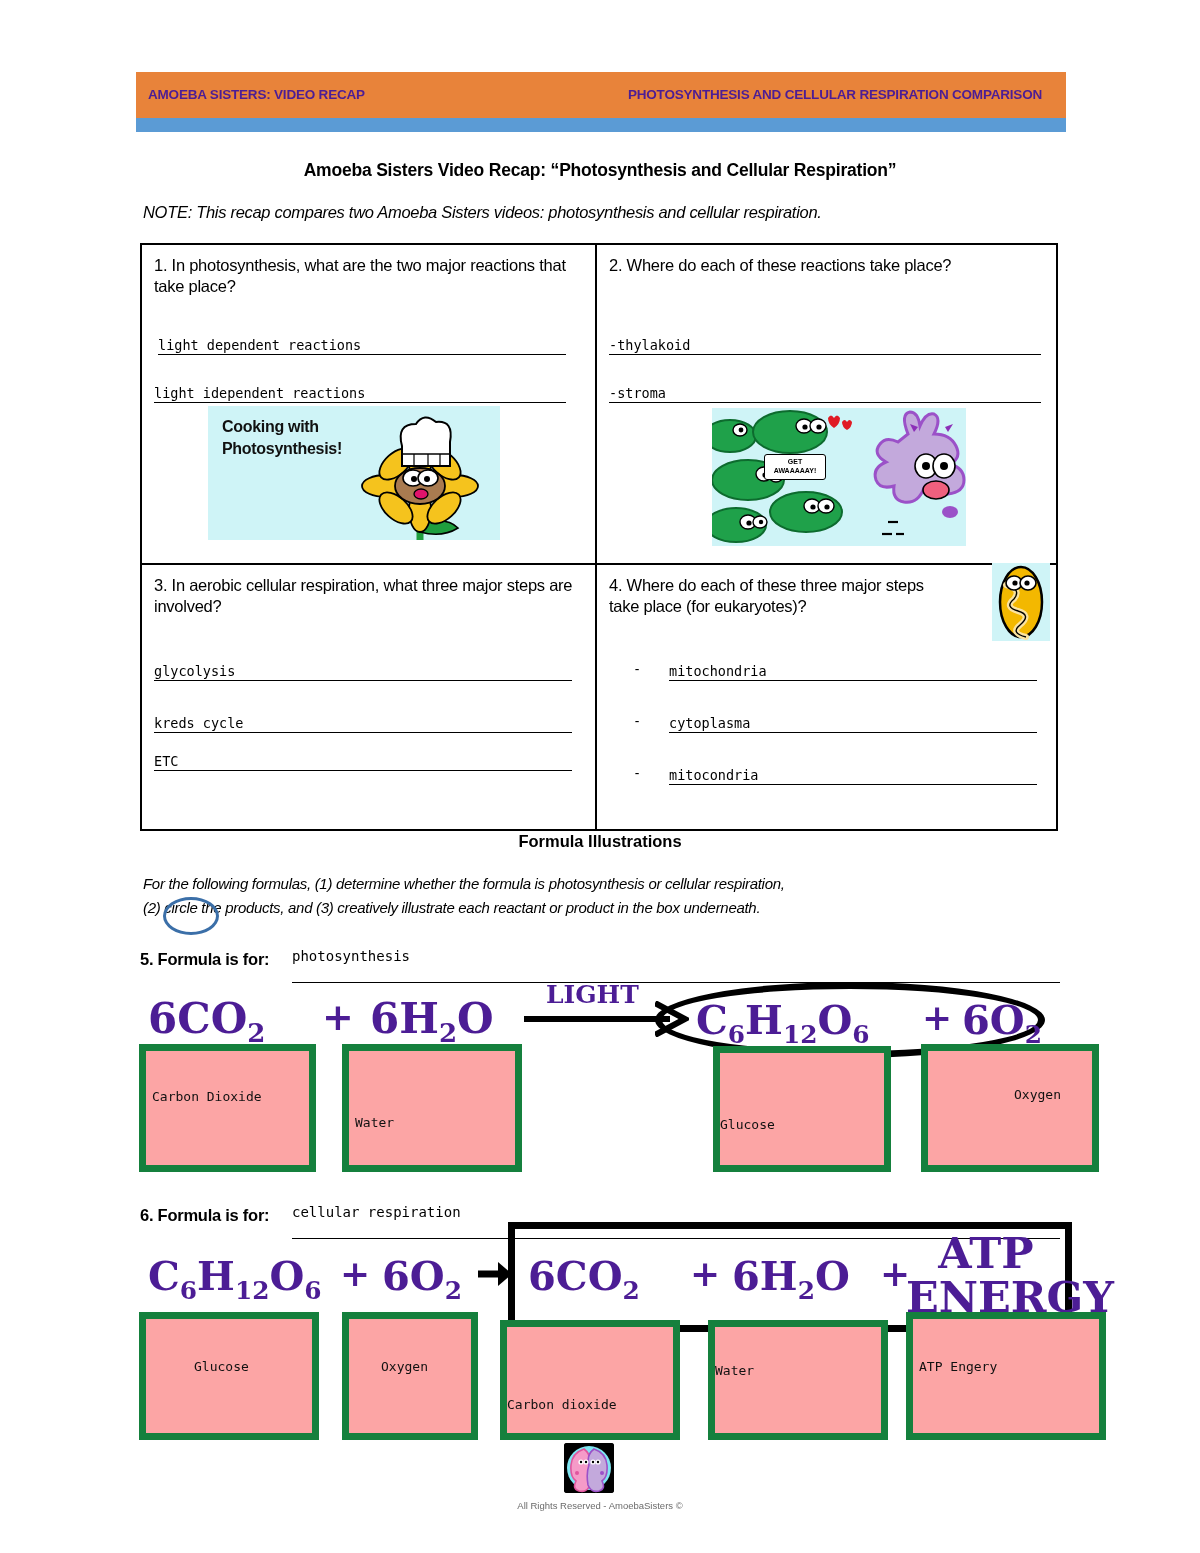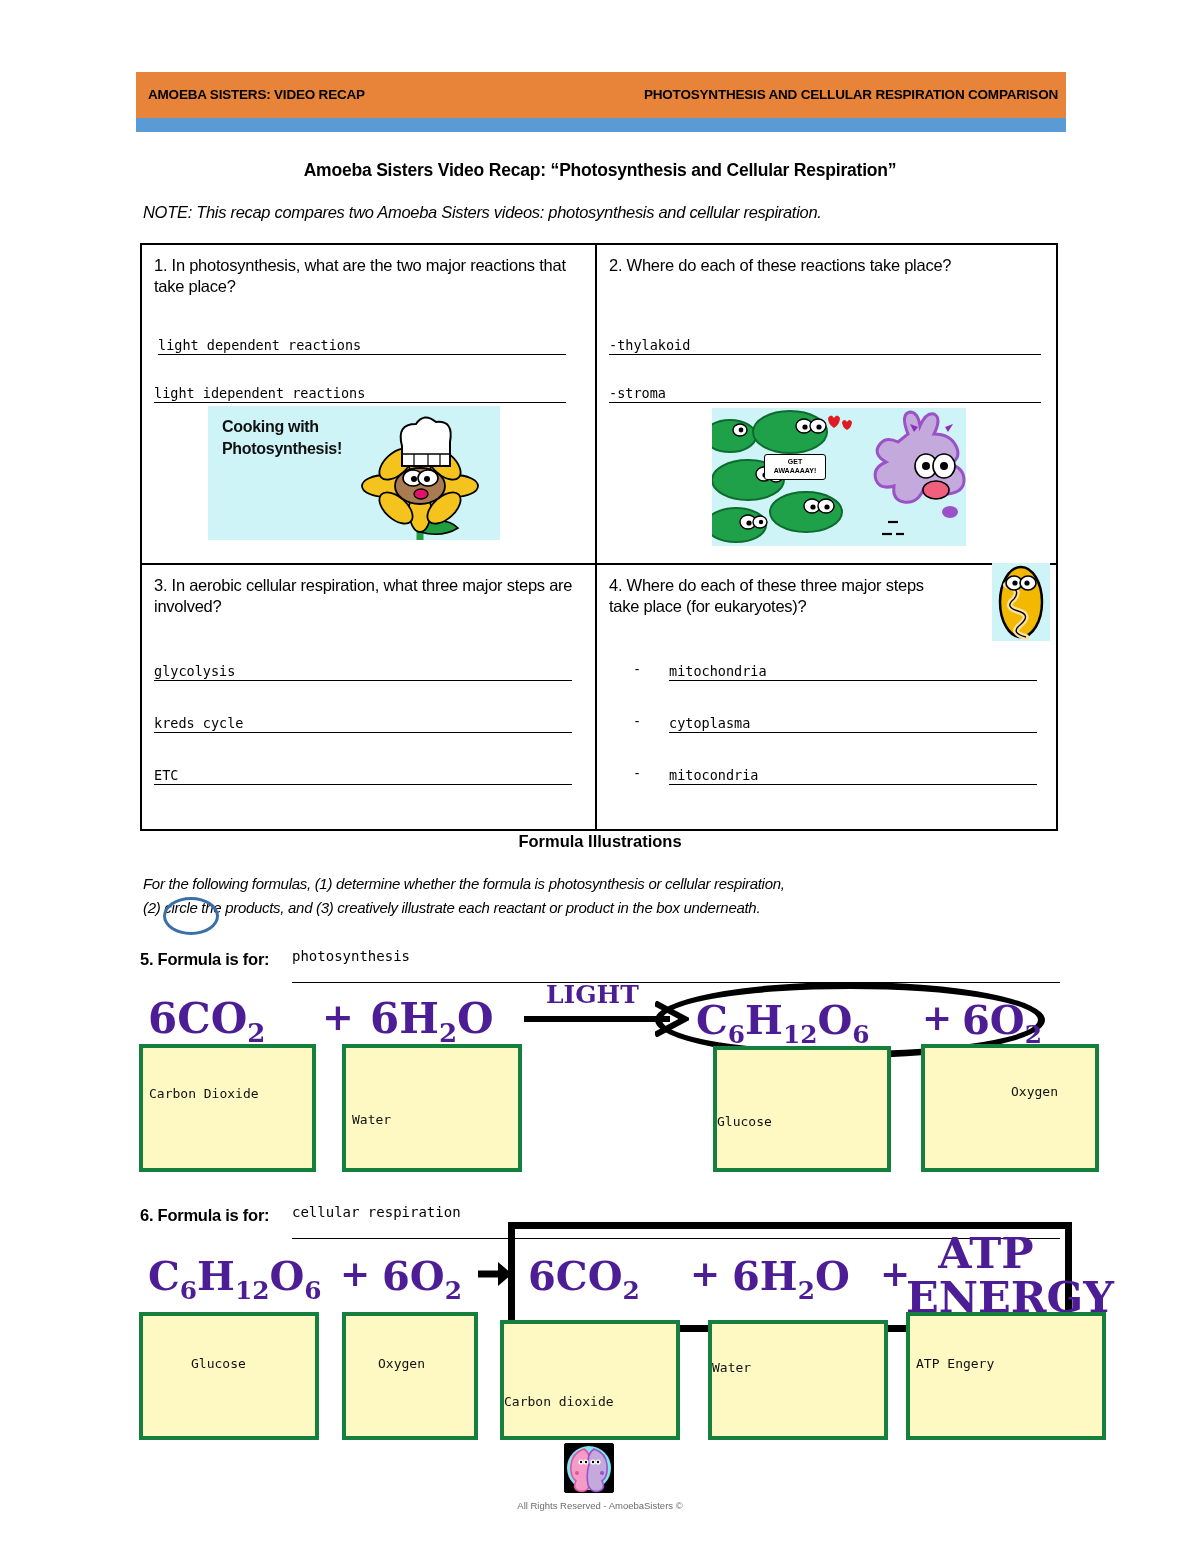--- a/index.html
+++ b/index.html
@@ -15,27 +15,27 @@
   }
 
   .page { position: relative; width: 1200px; height: 1553px; }
 
   
   .hdr-wrap { position: absolute; left: 136px; top: 72px; width: 930px; }
   .hdr-orange {
     background: #E8833A;
     height: 46px;
     position: relative;
-    color: #000000;
+    color: #4c1d95;
     font-weight: bold;
     font-size: 13.5px;
     letter-spacing: -0.2px;
   }
   .hdr-left { position: absolute; left: 12px; top: 15px; }
-  .hdr-right { position: absolute; right: 8px; top: 15px; }
+  .hdr-right { position: absolute; right: 24px; top: 15px; }
   .hdr-blue { background: #5B9BD5; height: 14px; }
 
   
   .doc-title {
     position: absolute; left: 0; top: 160px; width: 1200px;
     text-align: center; font-weight: bold; font-size: 17.5px;
     letter-spacing: -0.2px;
   }
   .doc-note {
     position: absolute; left: 143px; top: 203px; width: 920px;
@@ -122,21 +122,21 @@
   }
   .formula sub { font-size: 0.62em; }
 
   .ell {
     position: absolute; border: 7px solid #000; border-radius: 50%;
   }
   .rect-mark { position: absolute; border: 7px solid #000; }
   .arrow-line { position: absolute; background: #000; }
 
   .ibox {
-    position: absolute; border: 4px solid #15803d; background: #fef9c3;
+    position: absolute; border: 7px solid #15803d; background: #fca5a5;
   }
   .ibox span {
     position: absolute;
     font-family: "DejaVu Sans Mono", monospace;
     font-size: 13px; color: #111; white-space: nowrap;
   }
 
   
   .logo {
     position: absolute; left: 564px; top: 1443px;
@@ -180,21 +180,21 @@
         <div class="ansline" style="left:12px; top:140px; width:432px;">-stroma</div>
       </div>
     </div>
 
     <div class="row r2">
 
       <div class="cell left">
         <div class="qtext">3. In aerobic cellular respiration, what three major steps are involved?</div>
         <div class="ansline" style="left:12px; top:98px; width:418px;">glycolysis</div>
         <div class="ansline" style="left:12px; top:150px; width:418px;">kreds cycle</div>
-        <div class="ansline" style="left:12px; top:202px; width:418px;">ETC</div>
+        <div class="ansline" style="left:12px; top:188px; width:418px;">ETC</div>
       </div>
 
       <div class="cell right">
         <div class="qtext" style="width:340px;">4. Where do each of these three major steps take place (for eukaryotes)?</div>
 
         <div class="dash" style="left:36px; top:96px;">-</div>
         <div class="ansline" style="left:72px; top:98px; width:368px;">mitochondria</div>
 
         <div class="dash" style="left:36px; top:148px;">-</div>
         <div class="ansline" style="left:72px; top:150px; width:368px;">cytoplasma</div>

